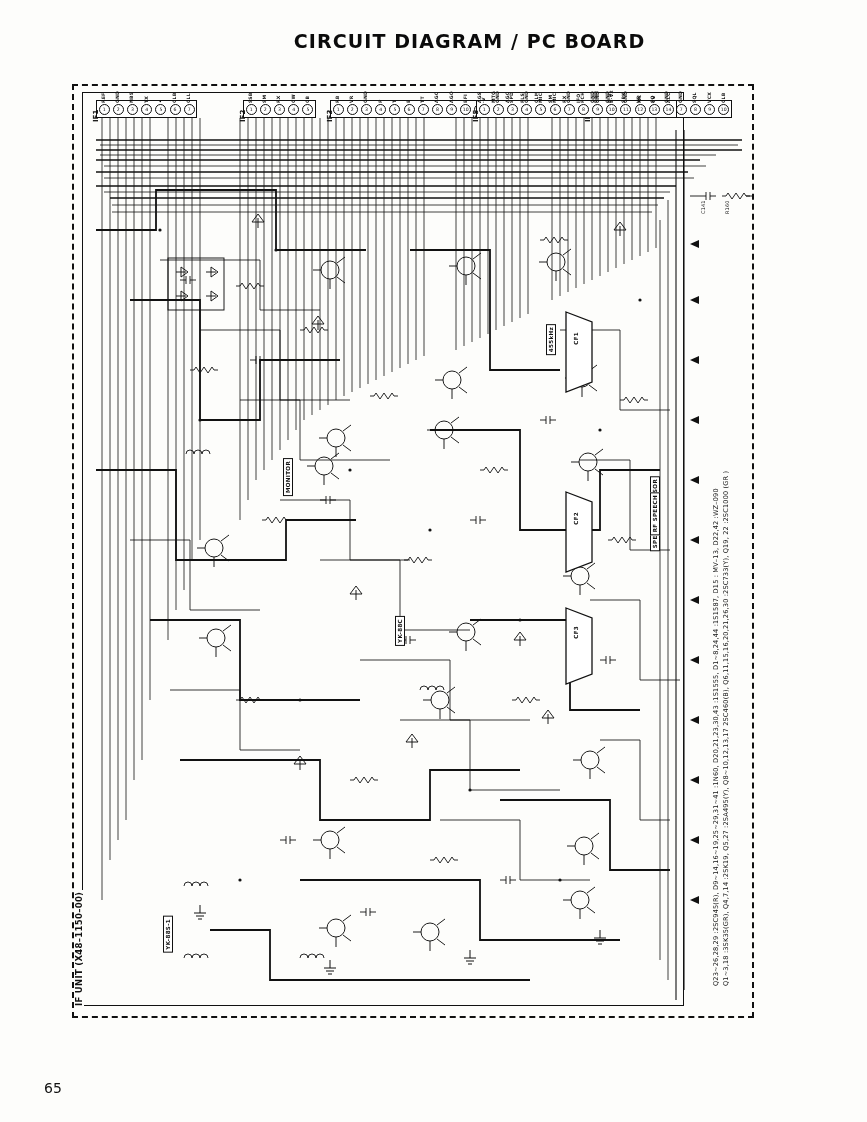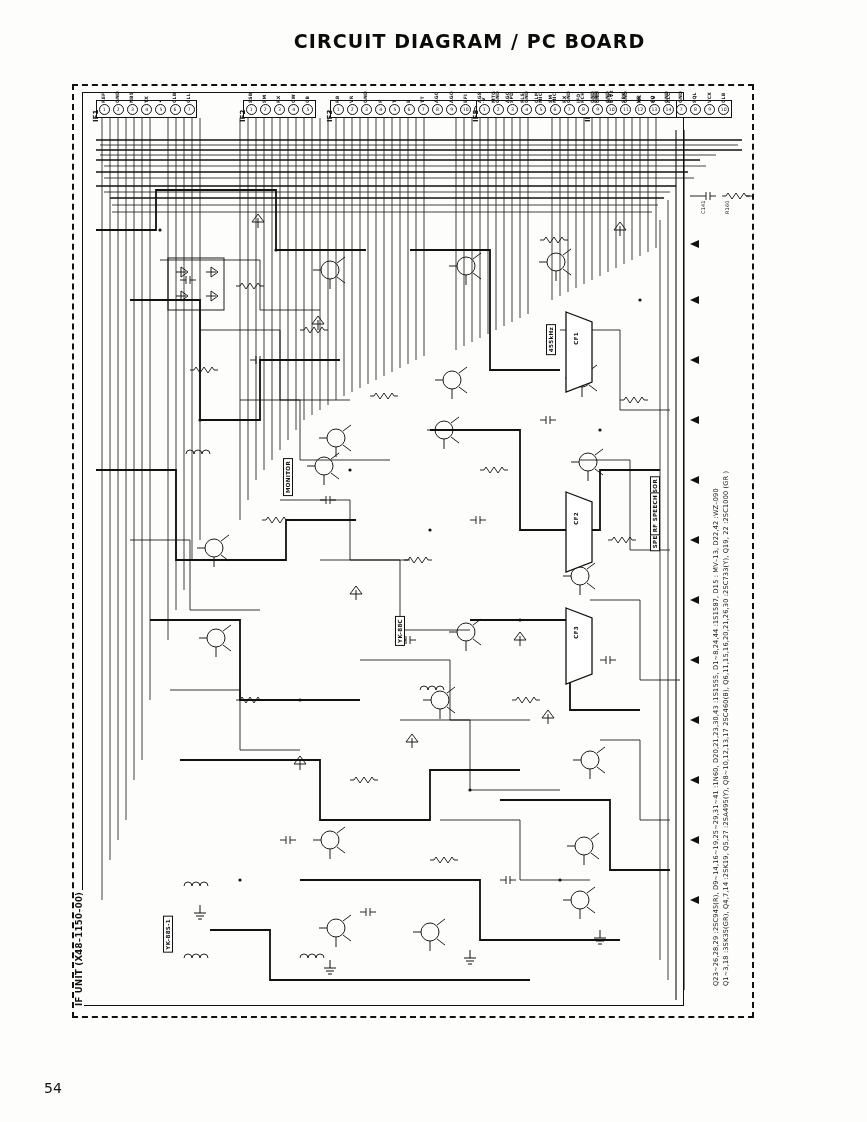--- a/index.html
+++ b/index.html
@@ -90,21 +90,21 @@
     letter-spacing:.15px;
   }
 </style>
 </head>
 <body>
 
 <div class="page">
 
   <div id="page-title">CIRCUIT DIAGRAM / PC BOARD</div>
 
-  <div id="page-number">54</div>
+  <div id="page-number">65</div>
 
   <div id="outer-frame"></div>
   <div id="unit-frame"></div>
   <div id="unit-label">IF UNIT  (X48–1150–00)</div>
 
   <svg id="schematic" viewBox="0 0 867 1122" xmlns="http://www.w3.org/2000/svg">
     <defs>
       <g id="res-h">
         <path d="M0 0 h4 l2,-3 l4,6 l4,-6 l4,6 l4,-6 l2,3 h4" fill="none" stroke="#111" stroke-width="0.9"></path>
       </g>

